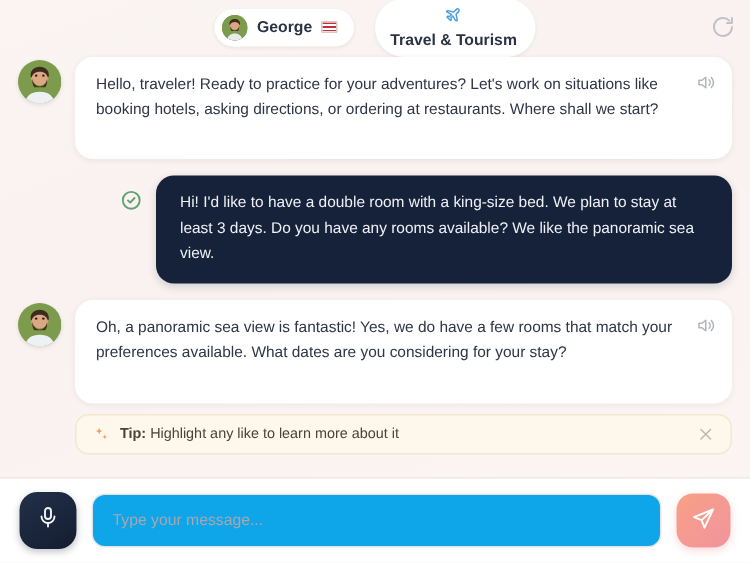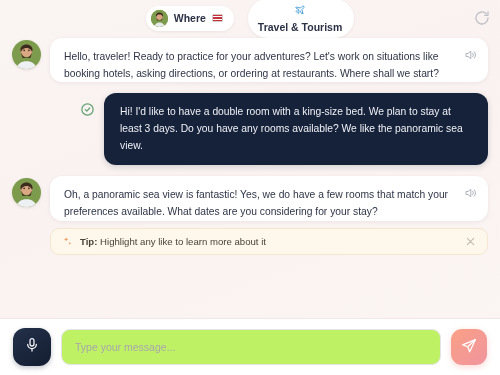--- a/index.html
+++ b/index.html
@@ -75,21 +75,21 @@
     flex-shrink: 0; overflow: hidden;
     box-shadow: 0 1px 3px rgba(60,40,35,0.12);
     margin-top: 2px;
   }
   .check-ico {
     width: 15px; height: 15px; flex-shrink: 0; margin-top: 9px;
   }
 
   .bubble {
     border-radius: 12px;
-    padding: 11px 34px 0 14px;
+    padding: 11px 34px 24px 14px;
     font-size: 10.3px;
     line-height: 1.62;
     position: relative;
     flex: 1;
   }
   .bubble.bot {
     background: #ffffff;
     color: #2f3547;
     box-shadow: 0 1px 4px rgba(70,45,40,0.07);
   }
@@ -144,21 +144,21 @@
     border-radius: 12px;
     background: linear-gradient(150deg, #223049 0%, #141d31 100%);
     display: flex; align-items: center; justify-content: center;
     flex-shrink: 0; cursor: pointer;
     box-shadow: 0 2px 5px rgba(20,29,49,0.25);
   }
   .msg-input {
     flex: 1; height: 36px;
     border: 1px solid #e6e3e8;
     border-radius: 9px;
-    background: #bef264;
+    background: #0ea5e9;
     padding: 0 13px;
     font-size: 10.5px;
     font-family: "Liberation Sans", sans-serif;
     color: #2f3547;
     outline: none;
   }
   .msg-input::placeholder { color: #a9a6ae; }
   .send-btn {
     width: 36px; height: 36px;
     border-radius: 11px;
@@ -176,21 +176,21 @@
   <div class="chip">
     <span class="avatar-sm">
       <svg viewBox="0 0 17 17" width="17" height="17">
         <rect width="17" height="17" fill="#7d9b4c"></rect>
         <circle cx="8.5" cy="6.4" r="3.5" fill="#d9a583"></circle>
         <path d="M8.5 2.6c2.2 0 3.6 1.4 3.6 3.3 0 .5-.2.9-.4.9-.5-1.6-1.7-2.2-3.2-2.2s-2.7.6-3.2 2.2c-.2 0-.4-.4-.4-.9 0-1.9 1.4-3.3 3.6-3.3z" fill="#3d2b1e"></path>
         <path d="M5.6 7.3c.3 1.9 1.4 3 2.9 3s2.6-1.1 2.9-3c.2 1.2-.1 2.6-.7 3.3H6.3c-.6-.7-.9-2.1-.7-3.3z" fill="#4a3321"></path>
         <path d="M3.2 17c.6-3.1 2.6-4.6 5.3-4.6s4.7 1.5 5.3 4.6z" fill="#e8ebee"></path>
       </svg>
     </span>
-    <span>Where</span>
+    <span>George</span>
     <span class="flag"></span>
   </div>
 
   <div class="chip topic">
     <span class="plane-ico">
       <svg viewBox="0 0 24 24" width="12" height="12" fill="none" stroke="#4b9fd8" stroke-width="1.9" stroke-linecap="round" stroke-linejoin="round">
         <path d="M17.8 19.2 16 11l3.5-3.5a2.1 2.1 0 0 0-3-3L13 8 4.8 6.2a1 1 0 0 0-.9 1.7l6.1 3.6-2.6 2.6-2.4-.4a.8.8 0 0 0-.7 1.3l2 2 2 2a.8.8 0 0 0 1.3-.7l-.4-2.4 2.6-2.6 3.6 6.1a1 1 0 0 0 1.7-.9z"></path>
       </svg>
     </span>
     <span>Travel &amp; Tourism</span>

